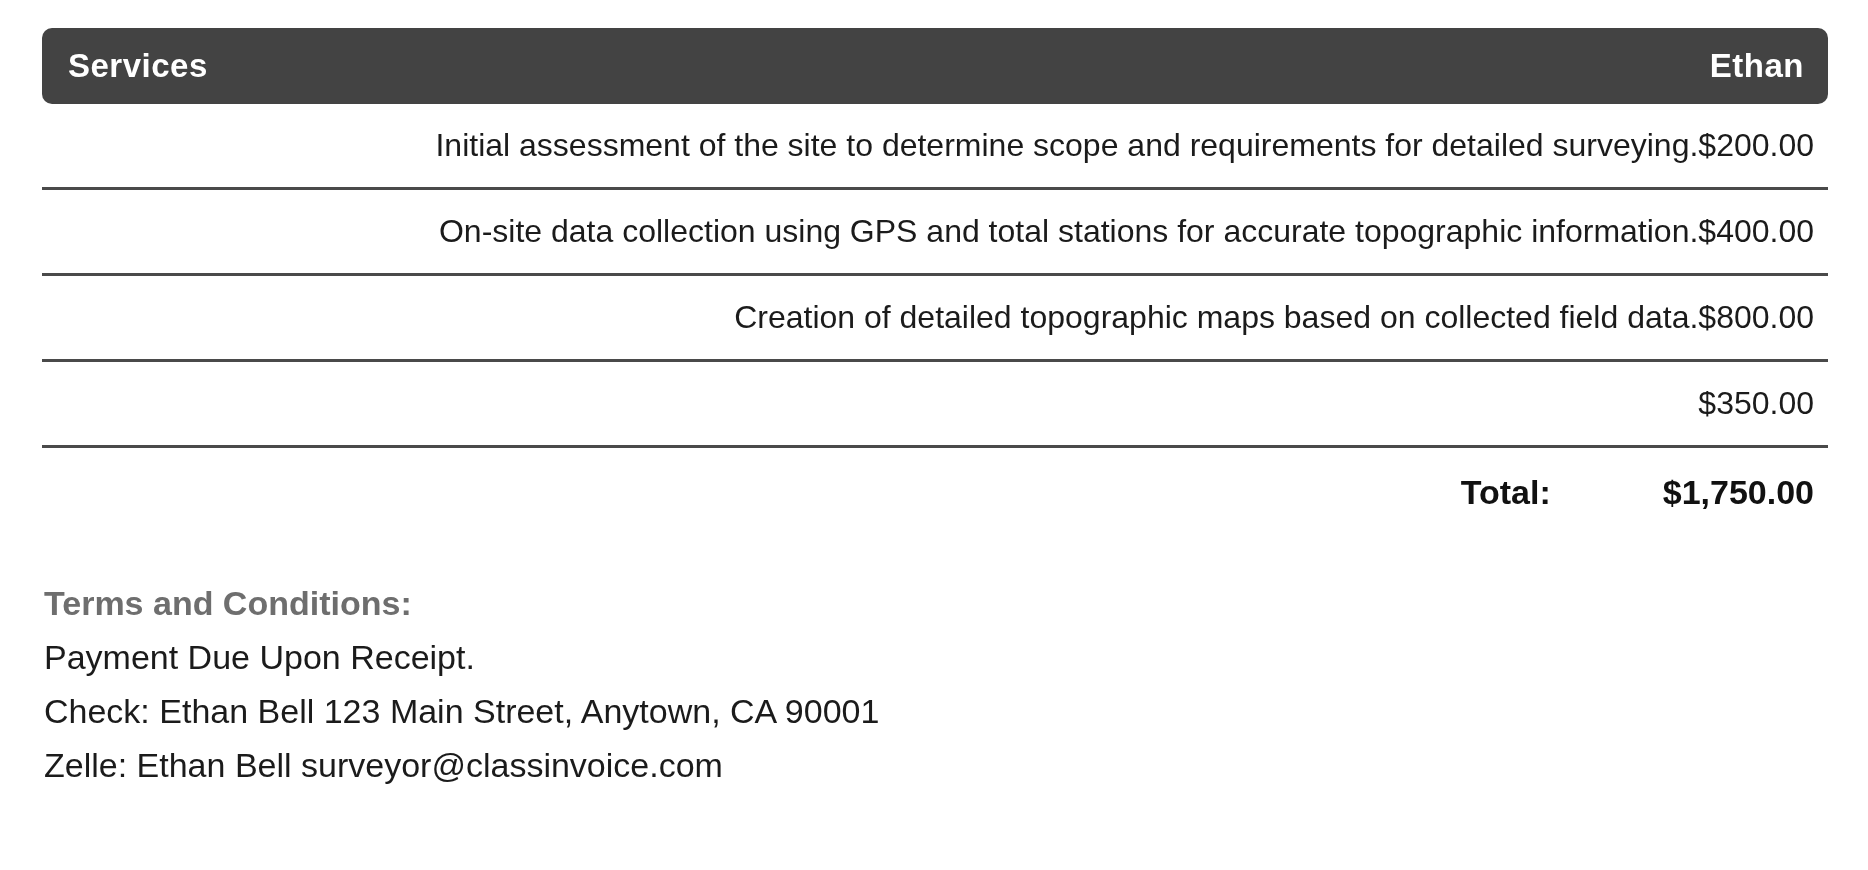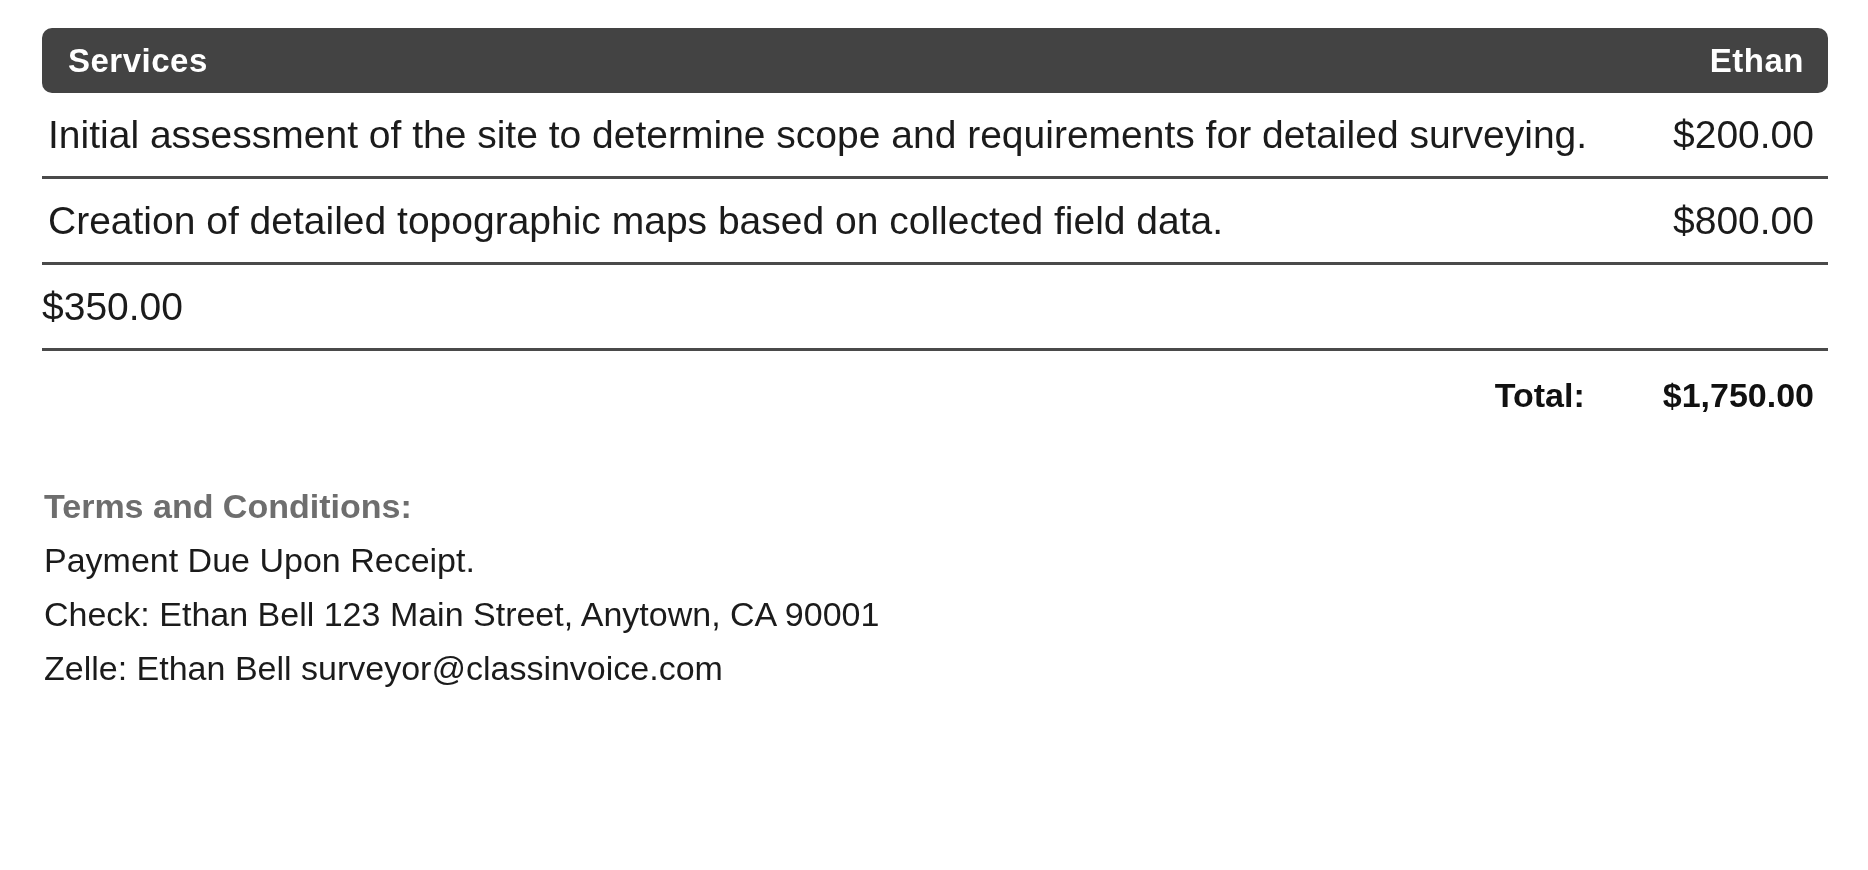--- a/index.html
+++ b/index.html
@@ -10,39 +10,39 @@
     font-family: "Liberation Sans", sans-serif;
     overflow: hidden;
   }
   .invoice {
     position: absolute;
     left: 42px;
     top: 28px;
     width: 1786px;
   }
   .table-header {
-    height: 65px;
+    height: 76px;
     background: #434343;
     border-radius: 10px;
     display: flex;
     justify-content: space-between;
     align-items: center;
     padding: 0 24px 0 26px;
     color: #ffffff;
     font-size: 33px;
     font-weight: bold;
     letter-spacing: 0.5px;
   }
   .service-row {
     height: 86px;
     display: flex;
-    justify-content: space-between;
+    justify-content: flex-end;
     align-items: center;
     border-bottom: 3px solid #4a4a4a;
-    font-size: 39px;
+    font-size: 32px;
     color: #1b1b1b;
   }
   .service-row .desc {
     padding-left: 6px;
     white-space: nowrap;
   }
   .service-row .price {
     padding-right: 14px;
     text-align: right;
     white-space: nowrap;
@@ -51,21 +51,21 @@
     height: 88px;
     display: flex;
     justify-content: flex-end;
     align-items: center;
     font-size: 34px;
     font-weight: bold;
     color: #111111;
     padding-right: 14px;
   }
   .total-row .total-label {
-    margin-right: 78px;
+    margin-right: 112px;
   }
   .terms {
     margin-top: 40px;
     margin-left: 2px;
     font-size: 34px;
     line-height: 54px;
     color: #1b1b1b;
   }
   .terms .terms-heading {
     color: #6e6e6e;
@@ -80,20 +80,24 @@
   <div class="table-header">
     <span>Services</span>
     <span>Ethan</span>
   </div>
 
   <div class="service-row">
     <span class="desc">Initial assessment of the site to determine scope and requirements for detailed surveying.</span>
     <span class="price">$200.00</span>
   </div>
 
+  <div class="service-row">
+    <span class="desc">On-site data collection using GPS and total stations for accurate topographic information.</span>
+    <span class="price">$400.00</span>
+  </div>
 
   <div class="service-row">
     <span class="desc">Creation of detailed topographic maps based on collected field data.</span>
     <span class="price">$800.00</span>
   </div>
 
   <div class="service-row">
     <span class="price">$350.00</span>
   </div>
 

